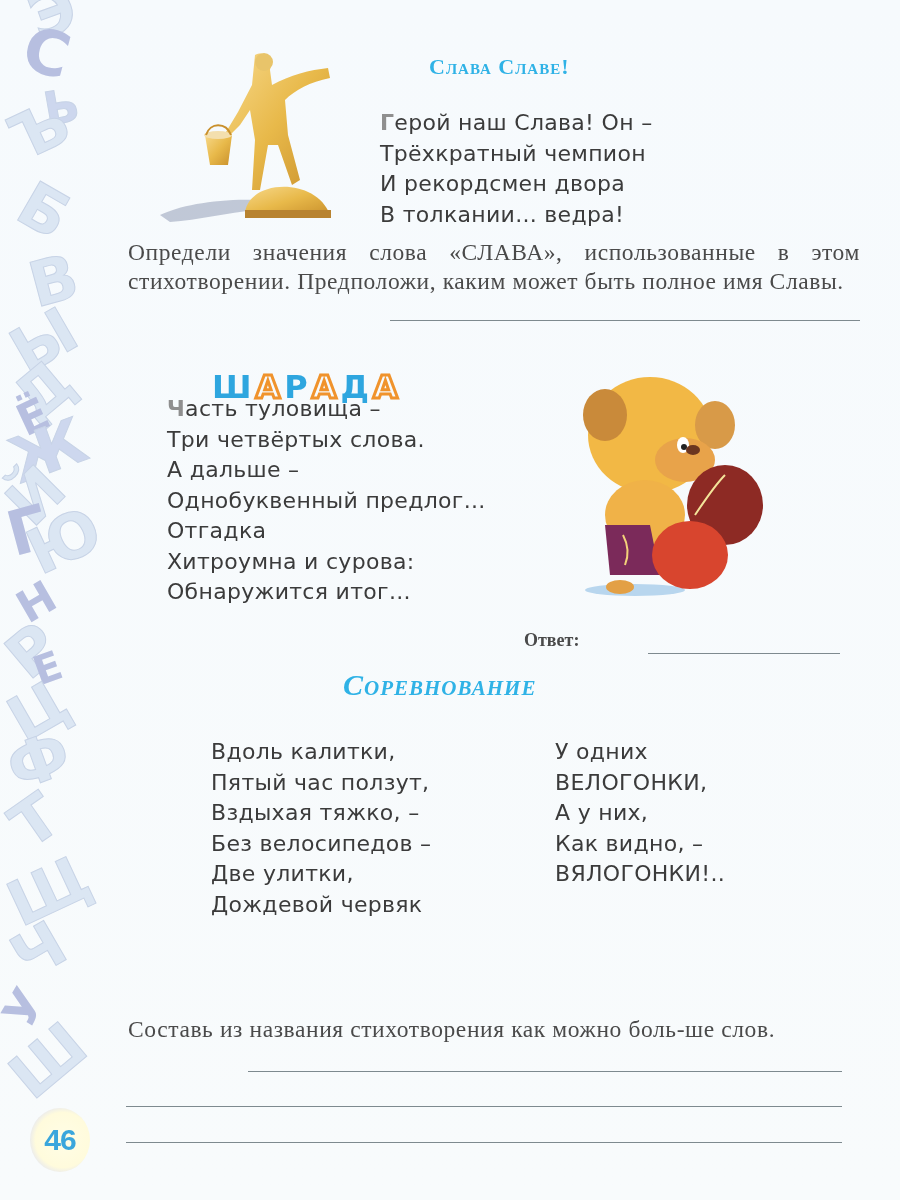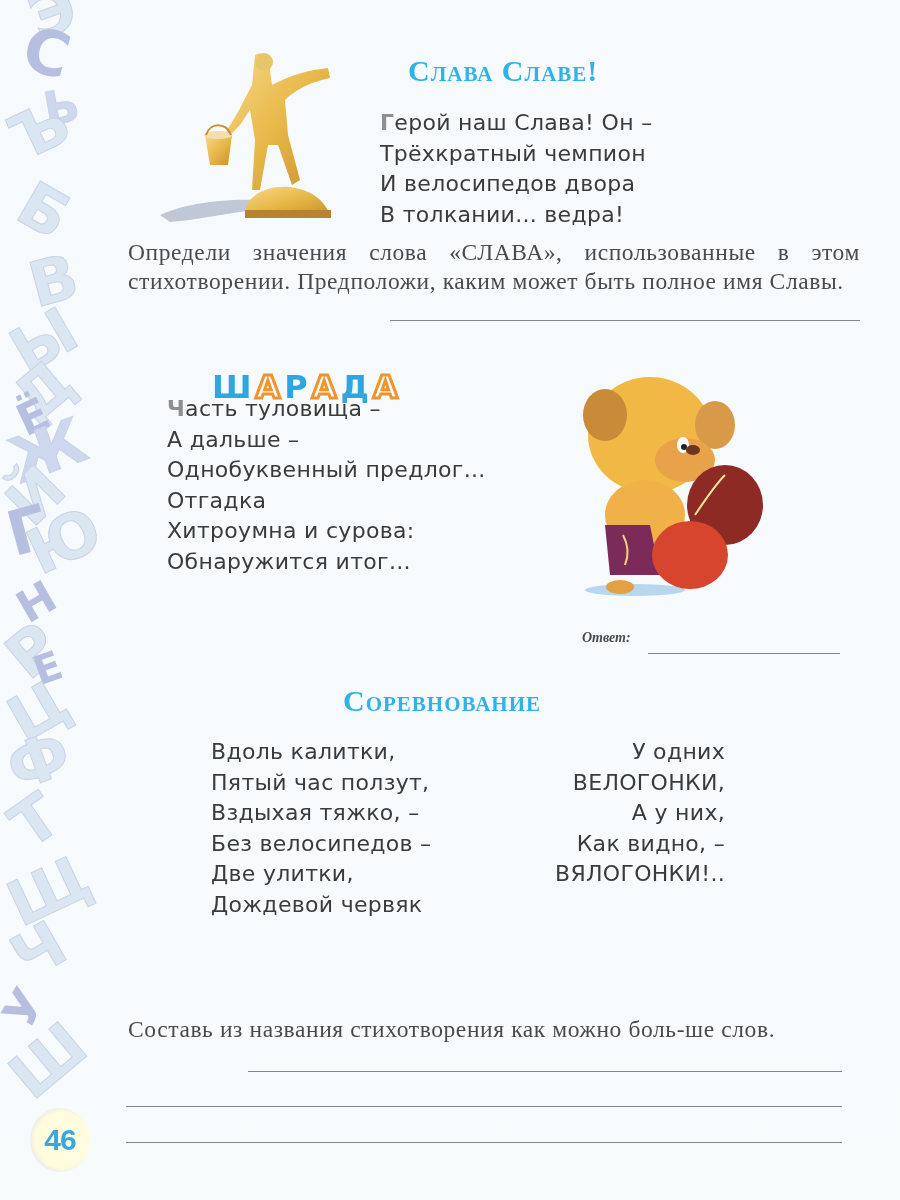--- a/index.html
+++ b/index.html
@@ -76,22 +76,22 @@
 
   
   .charade-title { position: absolute; left: 212px; top: 363px; height: 40px; display: flex; align-items: flex-end; gap: 4px; }
   .charade-letter {
     font-family: "DejaVu Sans", sans-serif; font-weight: bold; font-size: 32px; line-height: 1;
   }
   .charade-letter.blue { color: #2ea6df; }
   .charade-letter.dotted { color: transparent; -webkit-text-stroke: 3px #f0932c; text-shadow: 0 0 0 transparent; }
 
   .answer-label {
-    position: absolute; left: 582px; top: 630px;
-    font-family: "Liberation Serif", serif; font-weight: bold; font-size: 14px; color: #4a4a4a; font-style: italic;
+    position: absolute; left: 524px; top: 630px;
+    font-family: "Liberation Serif", serif; font-weight: bold; font-size: 18px; color: #4a4a4a;
   }
 </style>
 </head>
 <body>
 
 <div class="page">
 
   <div class="letter-strip">
     <span class="deco-letter" style="left:30px;top:-18px;transform:rotate(-20deg);">Э</span>
     <span class="deco-letter dark" style="left:24px;top:22px;transform:rotate(15deg);">С</span>
@@ -139,43 +139,44 @@
 
       <path d="M95 15 C105 10 112 18 110 30 L112 45 C130 35 150 30 168 28 L170 38 C150 42 135 50 125 60 L128 95 L140 140 L132 145 L118 105 L108 105 L100 150 L92 150 L95 100 L90 70 L80 85 L70 95 L66 92 L78 72 L92 45 Z" fill="url(#gold)"></path>
       <circle cx="104" cy="22" r="9" fill="#e8c46a"></circle>
 
       <path d="M45 95 L72 95 L68 125 L50 125 Z" fill="url(#gold)"></path>
       <ellipse cx="58" cy="95" rx="14" ry="4" fill="#f3dfae"></ellipse>
       <path d="M46 95 C50 82 66 82 71 95" stroke="#c9902c" stroke-width="2" fill="none"></path>
     </svg>
   </div>
 
-  <div class="section-title" style="left:408px;top:54px;font-size:30px;">Слава Славе!</div>
+  <div class="section-title" style="left:429px;top:54px;font-size:22px;">Слава Славе!</div>
 
   <div style="position:absolute;left:380px;top:108px;">
     <div class="poem-line"><span class="dropcap">Г</span><span>ерой наш Слава! Он –</span></div>
     <div class="poem-line">Трёхкратный чемпион</div>
-    <div class="poem-line">И велосипедов двора</div>
+    <div class="poem-line">И рекордсмен двора</div>
     <div class="poem-line">В толкании... ведра!</div>
   </div>
 
   <div class="task-text" style="left:128px;top:238px;width:732px;">Определи значения слова «СЛАВА», использованные в этом стихотворении. Предположи, каким может быть полное имя Славы.</div>
   <div class="answer-line" style="left:390px;top:320px;width:470px;"></div>
 
   <div class="charade-title">
     <span class="charade-letter blue">Ш</span>
     <span class="charade-letter dotted">А</span>
     <span class="charade-letter blue">Р</span>
     <span class="charade-letter dotted">А</span>
     <span class="charade-letter blue">Д</span>
     <span class="charade-letter dotted">А</span>
   </div>
 
   <div style="position:absolute;left:167px;top:394px;">
     <div class="poem-line"><span class="dropcap">Ч</span><span>асть туловища –</span></div>
+    <div class="poem-line">Три четвёртых слова.</div>
     <div class="poem-line">А дальше –</div>
     <div class="poem-line">Однобуквенный предлог...</div>
     <div class="poem-line">Отгадка</div>
     <div class="poem-line">Хитроумна и сурова:</div>
     <div class="poem-line">Обнаружится итог...</div>
   </div>
 
   <div class="illustration" style="left:565px;top:365px;width:200px;height:240px;">
     <svg width="200" height="240" viewBox="0 0 200 240">
 
@@ -198,32 +199,32 @@
 
       <ellipse cx="160" cy="140" rx="38" ry="40" fill="#8d2a24"></ellipse>
       <ellipse cx="125" cy="190" rx="38" ry="34" fill="#d8452e"></ellipse>
       <path d="M130 150 Q150 120 160 110" stroke="#f3e49a" stroke-width="2" fill="none"></path>
     </svg>
   </div>
 
   <div class="answer-label">Ответ:</div>
   <div class="answer-line" style="left:648px;top:653px;width:192px;"></div>
 
-  <div class="section-title" style="left:343px;top:684px;font-size:30px;">Соревнование</div>
+  <div class="section-title" style="left:343px;top:668px;font-size:30px;font-style:italic;">Соревнование</div>
 
   <div style="position:absolute;left:211px;top:737px;">
     <div class="poem-line">Вдоль калитки,</div>
     <div class="poem-line">Пятый час ползут,</div>
     <div class="poem-line">Вздыхая тяжко, –</div>
     <div class="poem-line">Без велосипедов –</div>
     <div class="poem-line">Две улитки,</div>
     <div class="poem-line">Дождевой червяк</div>
   </div>
 
-  <div style="position:absolute;left:555px;top:737px;text-align:right;">
+  <div style="position:absolute;left:555px;top:737px;">
     <div class="poem-line">У одних</div>
     <div class="poem-line">ВЕЛОГОНКИ,</div>
     <div class="poem-line">А у них,</div>
     <div class="poem-line">Как видно, –</div>
     <div class="poem-line">ВЯЛОГОНКИ!..</div>
   </div>
 
   <div class="task-text" style="left:128px;top:1015px;width:714px;">Составь из названия стихотворения как можно боль-ше слов.</div>
   <div class="answer-line" style="left:248px;top:1071px;width:594px;"></div>
   <div class="answer-line" style="left:126px;top:1106px;width:716px;"></div>

